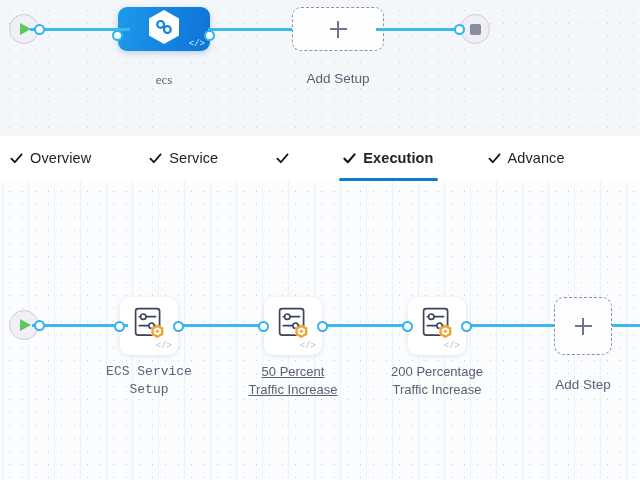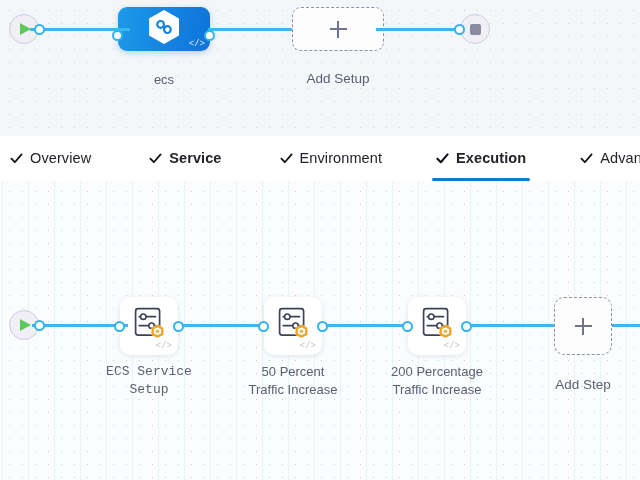--- a/index.html
+++ b/index.html
@@ -197,21 +197,21 @@
             <polygon points="17,1 32,9.5 32,26.5 17,35 2,26.5 2,9.5" fill="#ffffff"></polygon>
             <g fill="none" stroke="#1383e2" stroke-width="2.2" stroke-linecap="round">
               <circle cx="13.6" cy="15.4" r="3.4"></circle>
               <circle cx="20.4" cy="20.6" r="3.4"></circle>
               <path d="M16.3 17.6 L17.7 18.4"></path>
             </g>
           </svg>
         </span>
         <span class="code-badge">&lt;/&gt;</span>
       </div>
-      <div class="node-caption" style="left:-14px; top:64px; width:120px;">ecs</div>
+      <div class="node-caption" style="left:-14px; top:64px; width:120px;font-family:Liberation Serif, serif;">ecs</div>
       <div class="port" style="left:-6px; top:23px;"></div>
       <div class="port" style="left:86px; top:23px;"></div>
     </div>
 
     <div class="node" style="left:292px; top:7px;">
       <div class="add-node" id="add-stage-node">
         <span class="plus"></span>
       </div>
       <div class="add-caption" style="left:-14px; top:64px; width:120px;">Add Setup</div>
     </div>
@@ -226,32 +226,31 @@
 
   <div id="tabbar">
 
     <div class="tab" style="padding-left:10px;">
       <svg class="check" viewBox="0 0 14 14">
         <path d="M1.5 7.2 L5.2 11 L12.5 2.6" fill="none" stroke="#101018" stroke-width="1.9" stroke-linecap="round" stroke-linejoin="round"></path>
       </svg>
       <span class="tab-label">Overview</span>
     </div>
 
-    <div class="tab" style="margin-left:26px;font-weight:bold;">
+    <div class="tab" style="margin-left:26px;">
       <svg class="check" viewBox="0 0 14 14">
         <path d="M1.5 7.2 L5.2 11 L12.5 2.6" fill="none" stroke="#101018" stroke-width="1.9" stroke-linecap="round" stroke-linejoin="round"></path>
       </svg>
       <span class="tab-label">Service</span>
     </div>
 
     <div class="tab" style="margin-left:26px;">
       <svg class="check" viewBox="0 0 14 14">
         <path d="M1.5 7.2 L5.2 11 L12.5 2.6" fill="none" stroke="#101018" stroke-width="1.9" stroke-linecap="round" stroke-linejoin="round"></path>
       </svg>
-      <span class="tab-label">Environment</span>
     </div>
 
     <div class="tab active" style="margin-left:22px;">
       <svg class="check" viewBox="0 0 14 14">
         <path d="M1.5 7.2 L5.2 11 L12.5 2.6" fill="none" stroke="#101018" stroke-width="2.2" stroke-linecap="round" stroke-linejoin="round"></path>
       </svg>
       <span class="tab-label">Execution</span>
     </div>
 
     <div class="tab" style="margin-left:22px;">
@@ -316,21 +315,21 @@
             <circle cx="18.6" cy="19.4" r="2.7" fill="#ffffff" stroke="#3c4257" stroke-width="1.6"></circle>
             <g>
               <polygon points="24.4,18.2 30.4,21.6 30.4,28.4 24.4,31.8 18.4,28.4 18.4,21.6" fill="#ffffff"></polygon>
               <polygon points="24.4,19.6 29.2,22.3 29.2,27.7 24.4,30.4 19.6,27.7 19.6,22.3" fill="none" stroke="#f0a52a" stroke-width="2.4"></polygon>
               <circle cx="24.4" cy="25" r="1.6" fill="#f0a52a"></circle>
             </g>
           </svg>
         </span>
         <span class="code-badge dark">&lt;/&gt;</span>
       </div>
-      <div class="node-caption" style="left:-33px; top:66px; width:124px;">50 Percent
+      <div class="node-caption" style="left:-33px; top:66px; width:124px;text-decoration:underline;">50 Percent
 Traffic Increase</div>
       <div class="port" style="left:-6px; top:24px;"></div>
       <div class="port" style="left:53px; top:24px;"></div>
     </div>
 
     <div class="node" style="left:408px; top:116px;">
       <div class="step-node">
         <span class="sicon">
           <svg width="32" height="34" viewBox="0 0 32 34">
             <rect x="2.6" y="2.4" width="24" height="26.5" rx="2.6" fill="none" stroke="#3c4257" stroke-width="1.7"></rect>

